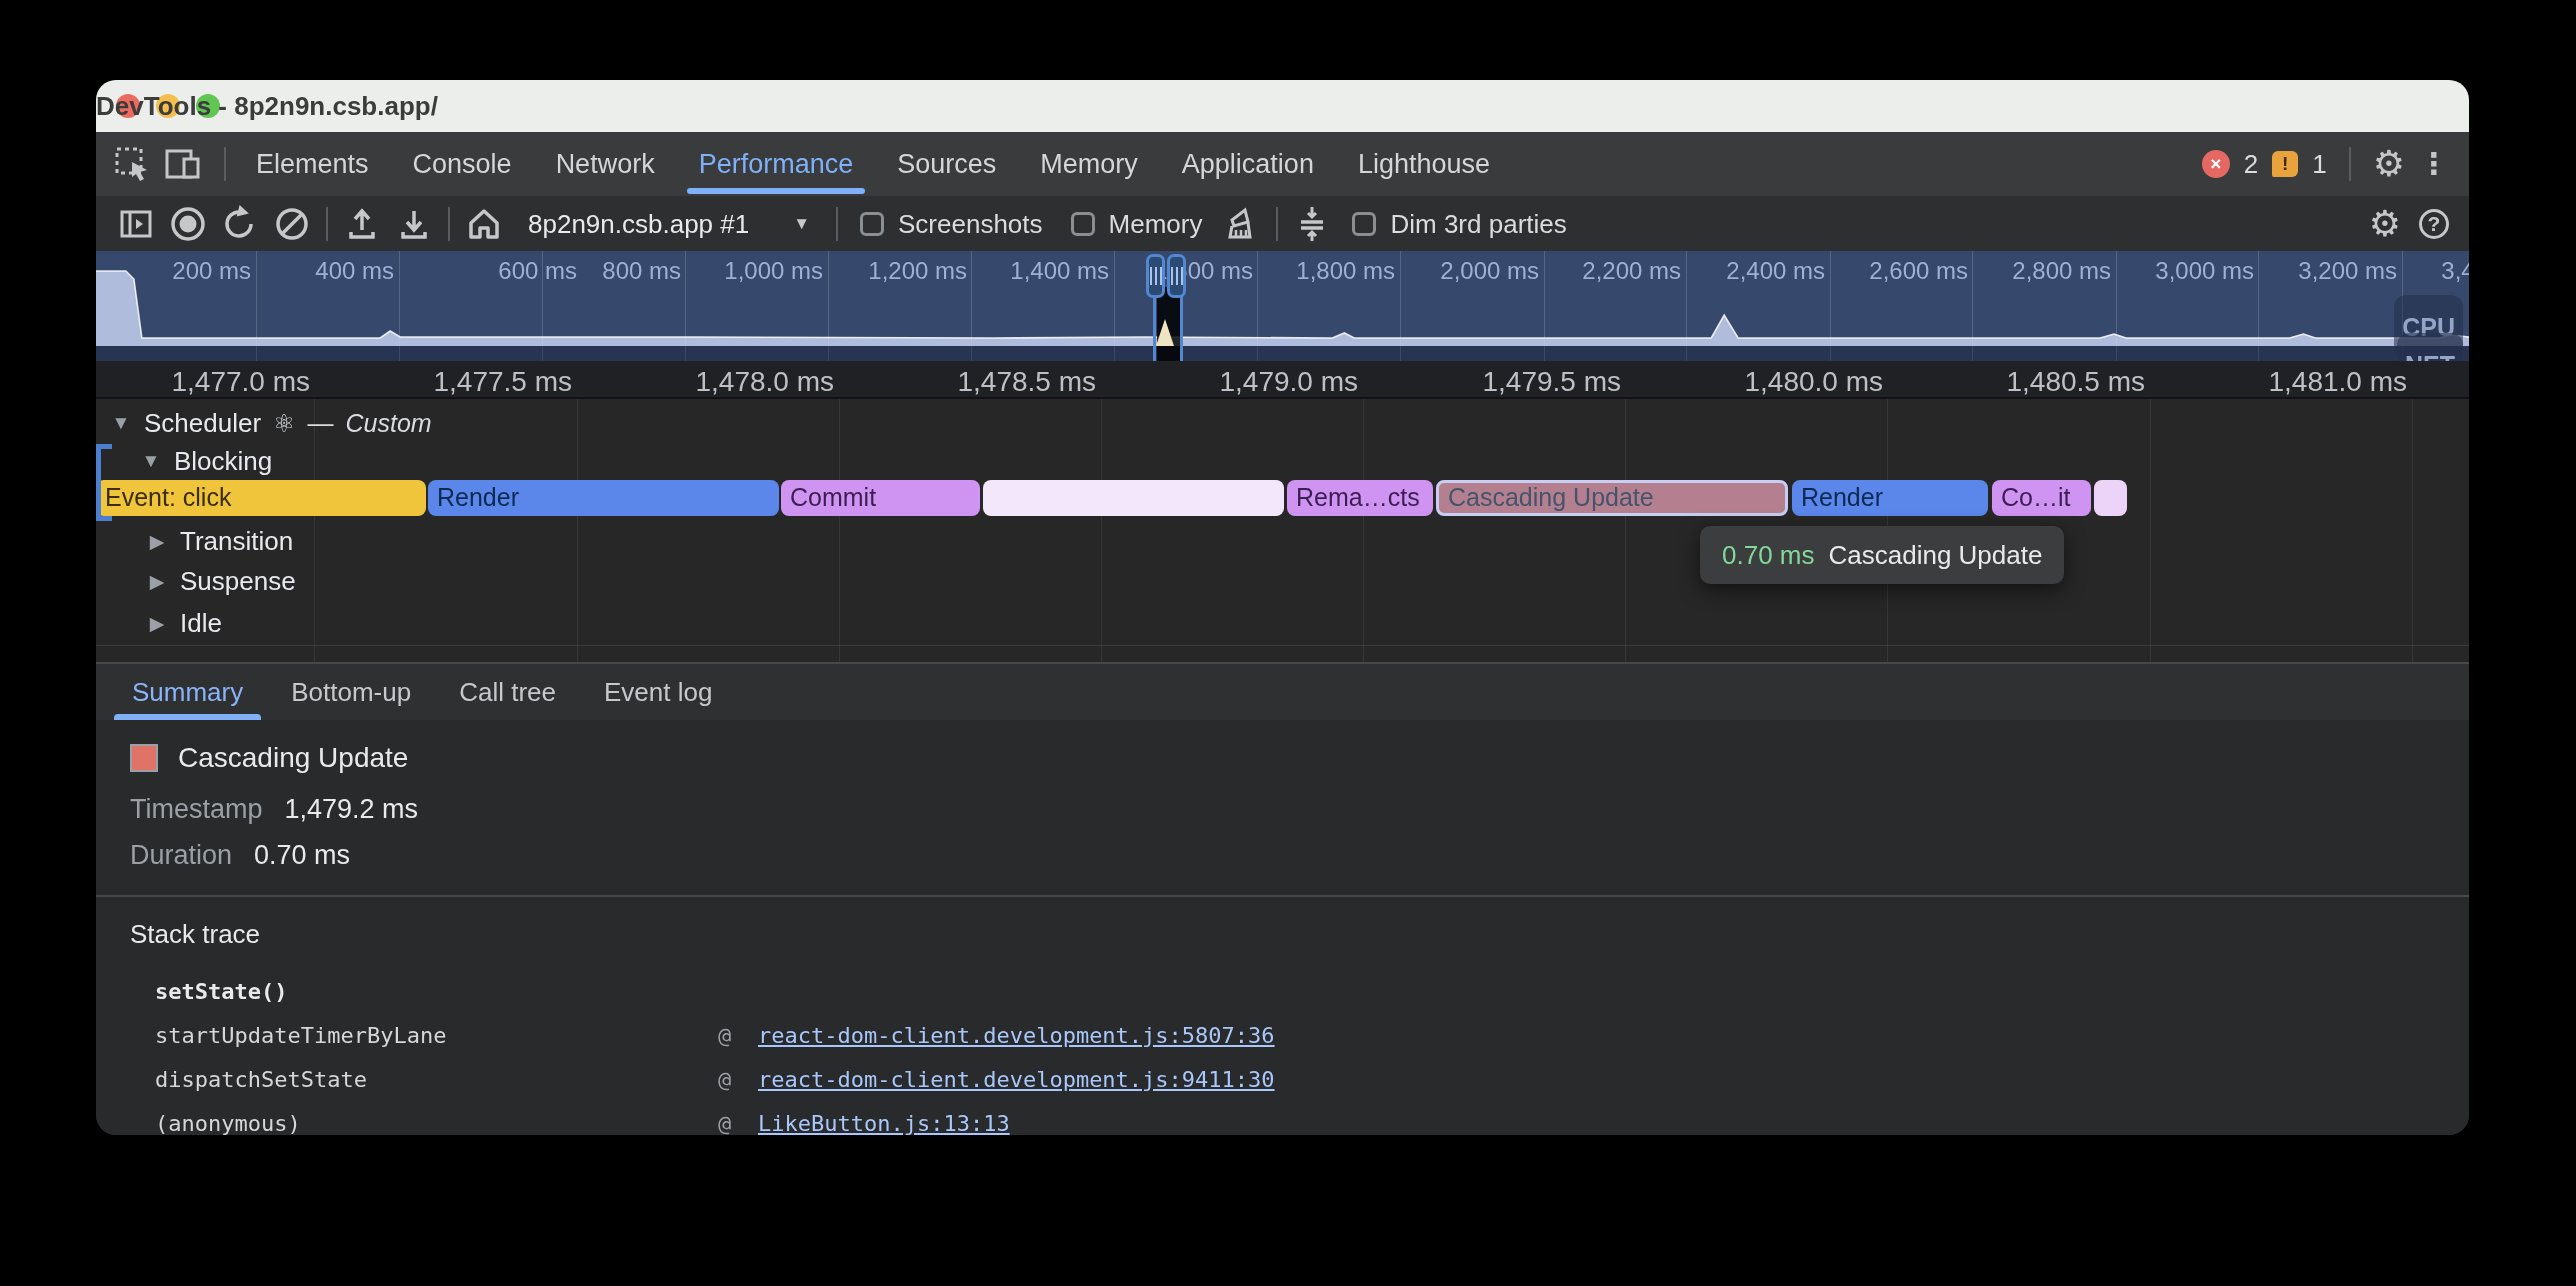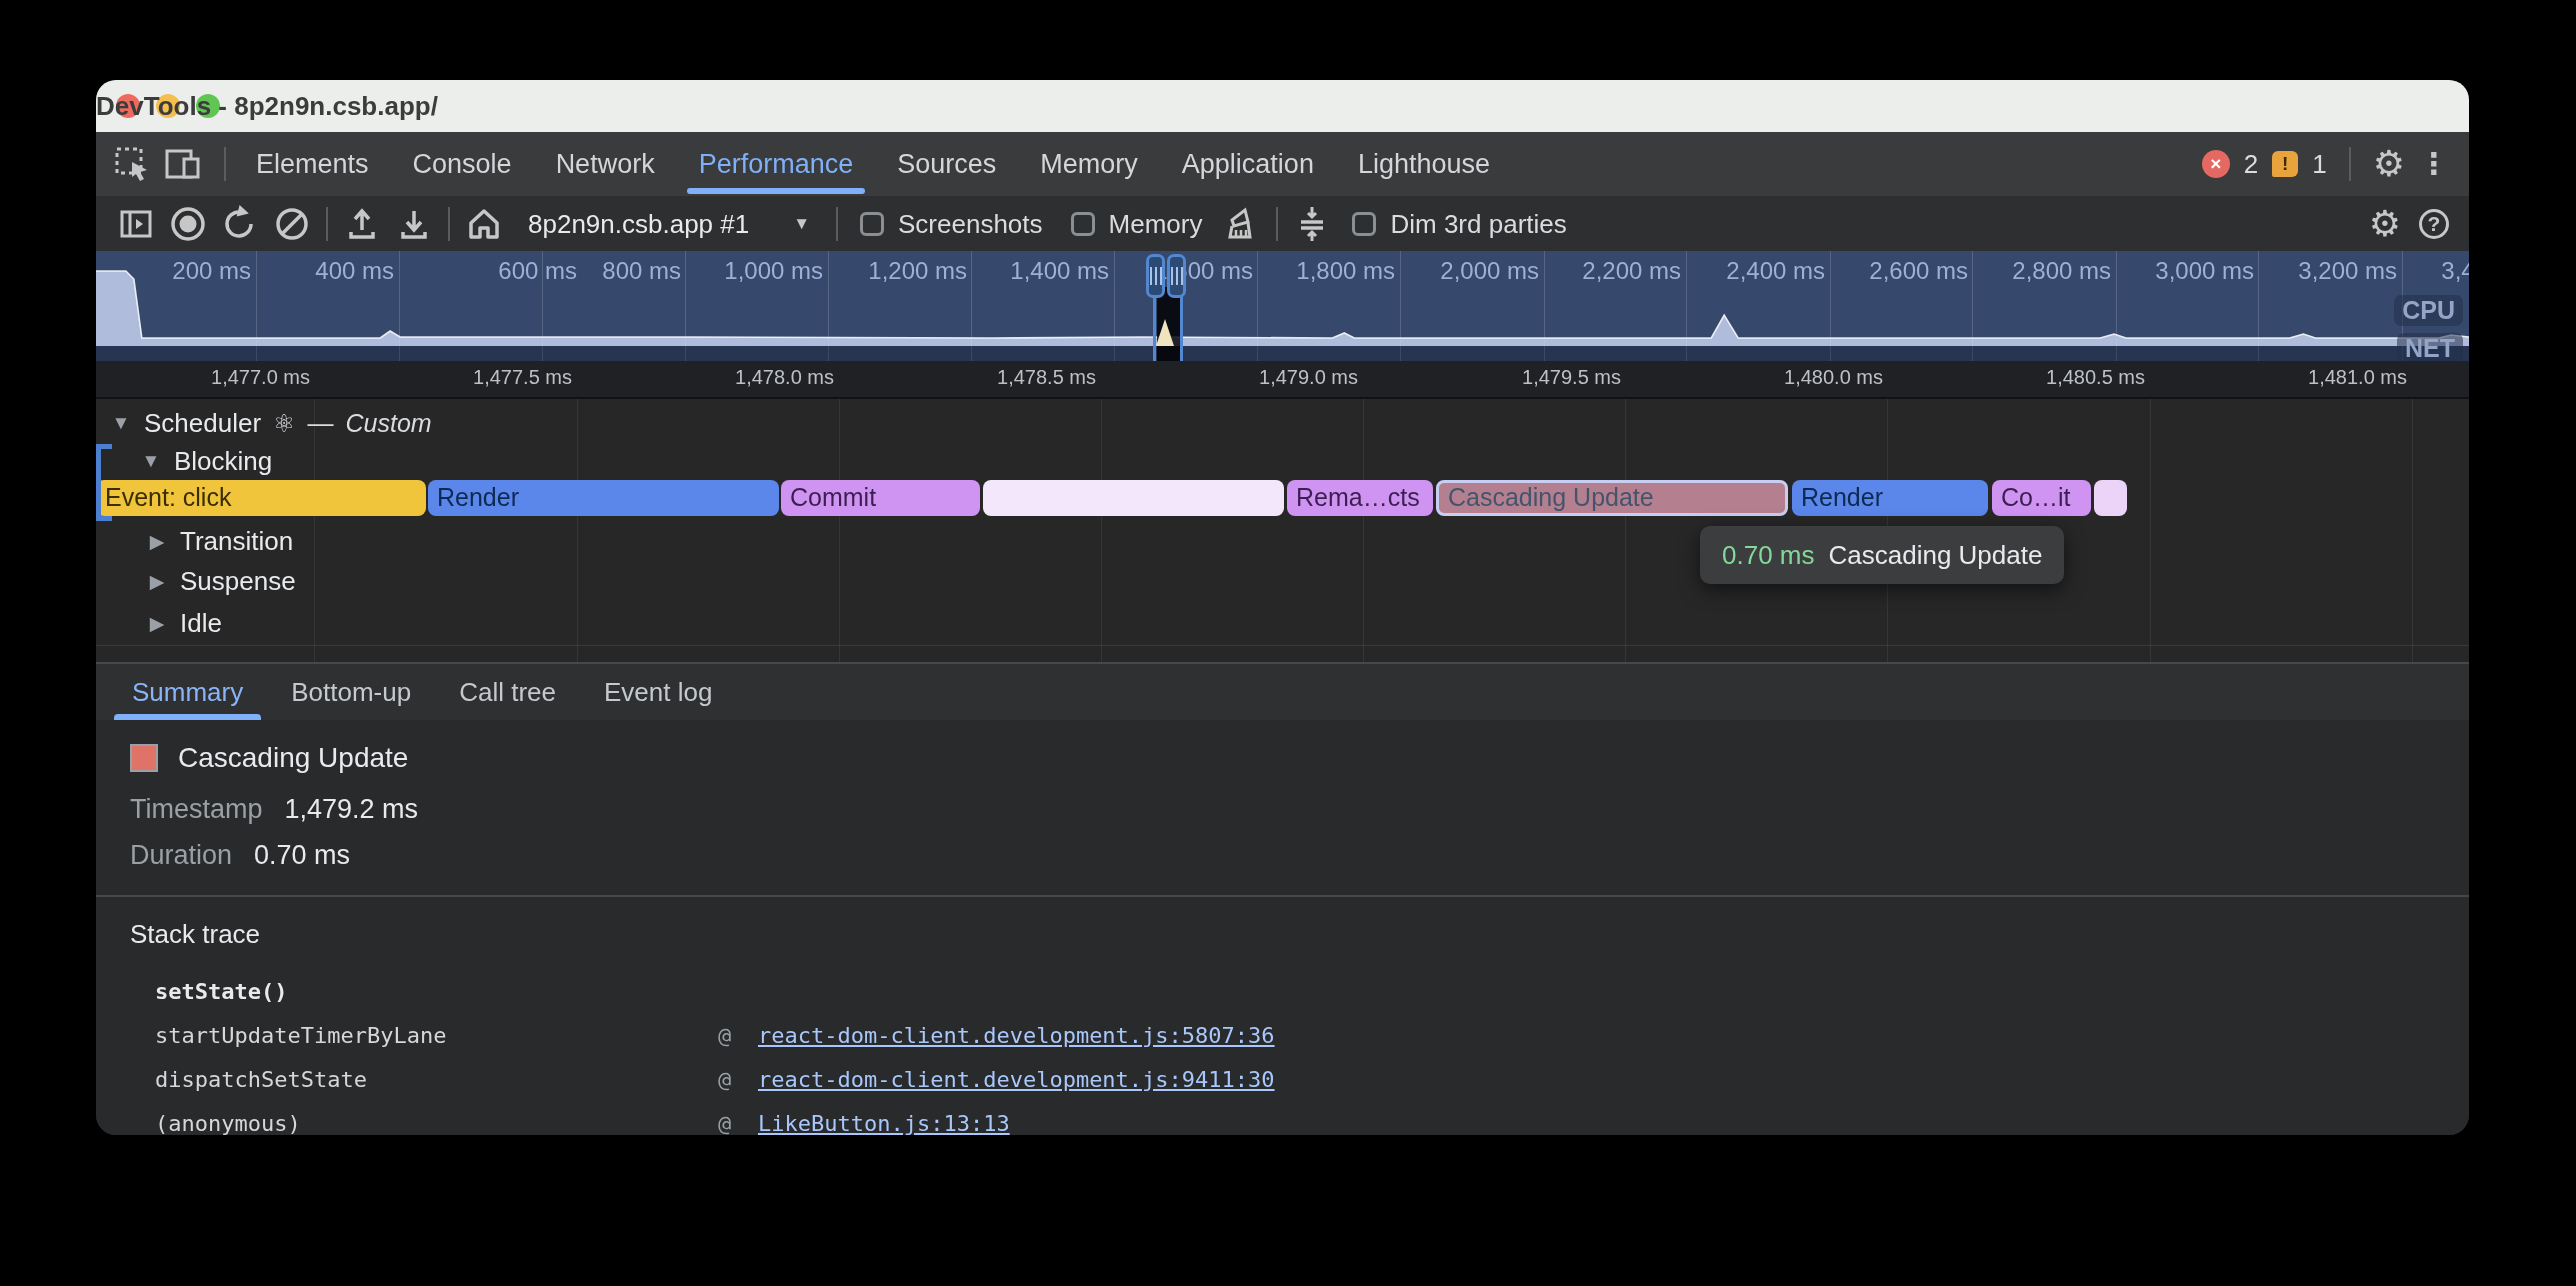--- a/index.html
+++ b/index.html
@@ -46,33 +46,33 @@
   .chk { display:flex; align-items:center; gap:14px; padding:0 14px; font-size:26px; color:#dadce0; }
   .chkbox { width:24px; height:24px; border:3px solid #8a8f94; border-radius:6px; background:transparent; }
   .toolbar-right { margin-left:auto; display:flex; align-items:center; gap:18px; padding-right:20px; }
 
   
   .overview { position:absolute; left:0; top:171px; right:0; height:110px; background:#36486c; overflow:hidden; }
   .oline { position:absolute; top:0; bottom:0; width:1px; background:rgba(255,255,255,.16); }
   .otick { position:absolute; top:6px; font-size:24px; color:#9db1d6; white-space:nowrap; }
   .ov-net-band { position:absolute; left:0; right:0; bottom:0; height:15px; background:rgba(8,14,28,.32); }
   .side-lab { position:absolute; right:6px; font-size:25px; font-weight:bold; color:#93a5c6;
-    background:rgba(36,48,76,.55); padding:1px 8px; border-radius:7px; }
+    background:rgba(36,48,76,.55); padding:18px 8px; border-radius:12px; }
   .sel-dark { position:absolute; top:36px; height:74px; background:rgba(0,0,0,.82); }
   .sel-handle { position:absolute; top:3px; width:19px; height:44px; background:#2b4a74; border:3px solid #5387cf;
     border-radius:7px; display:flex; align-items:center; justify-content:center; gap:3px; }
   .grip { width:2px; height:18px; background:#a9c4e8; }
   .sel-line { position:absolute; top:44px; height:66px; width:3px; background:#5387cf; }
   .cream-spike { position:absolute; width:0; height:0; border-left:9px solid transparent;
     border-right:9px solid transparent; border-bottom:27px solid #efe3c0; }
 
   
   .ruler { position:absolute; left:0; top:281px; right:0; height:38px; background:#202124;
     border-bottom:2px solid #121212; overflow:hidden; }
-  .rtick { position:absolute; top:5px; font-size:20px; color:#bdc1c6; white-space:nowrap; }
+  .rtick { position:absolute; top:5px; font-size:28px; color:#bdc1c6; white-space:nowrap; }
 
   
   .flame { position:absolute; left:0; top:319px; right:0; height:263px; background:#272727; overflow:hidden; }
   .fline { position:absolute; top:0; bottom:0; width:1px; background:rgba(255,255,255,.07); }
   .fhline { position:absolute; left:0; right:0; top:246px; height:1px; background:rgba(255,255,255,.09); }
   .trow { position:absolute; display:flex; align-items:center; gap:12px; height:40px; }
   .caret { color:#9aa0a6; font-size:19px; width:22px; text-align:center; }
   .tlabel { color:#e8eaed; font-size:26px; }
   .sched-row { position:absolute; left:14px; top:4px; display:flex; align-items:center; gap:12px; height:40px; }
   .atom { color:#dadce0; font-size:25px; }

